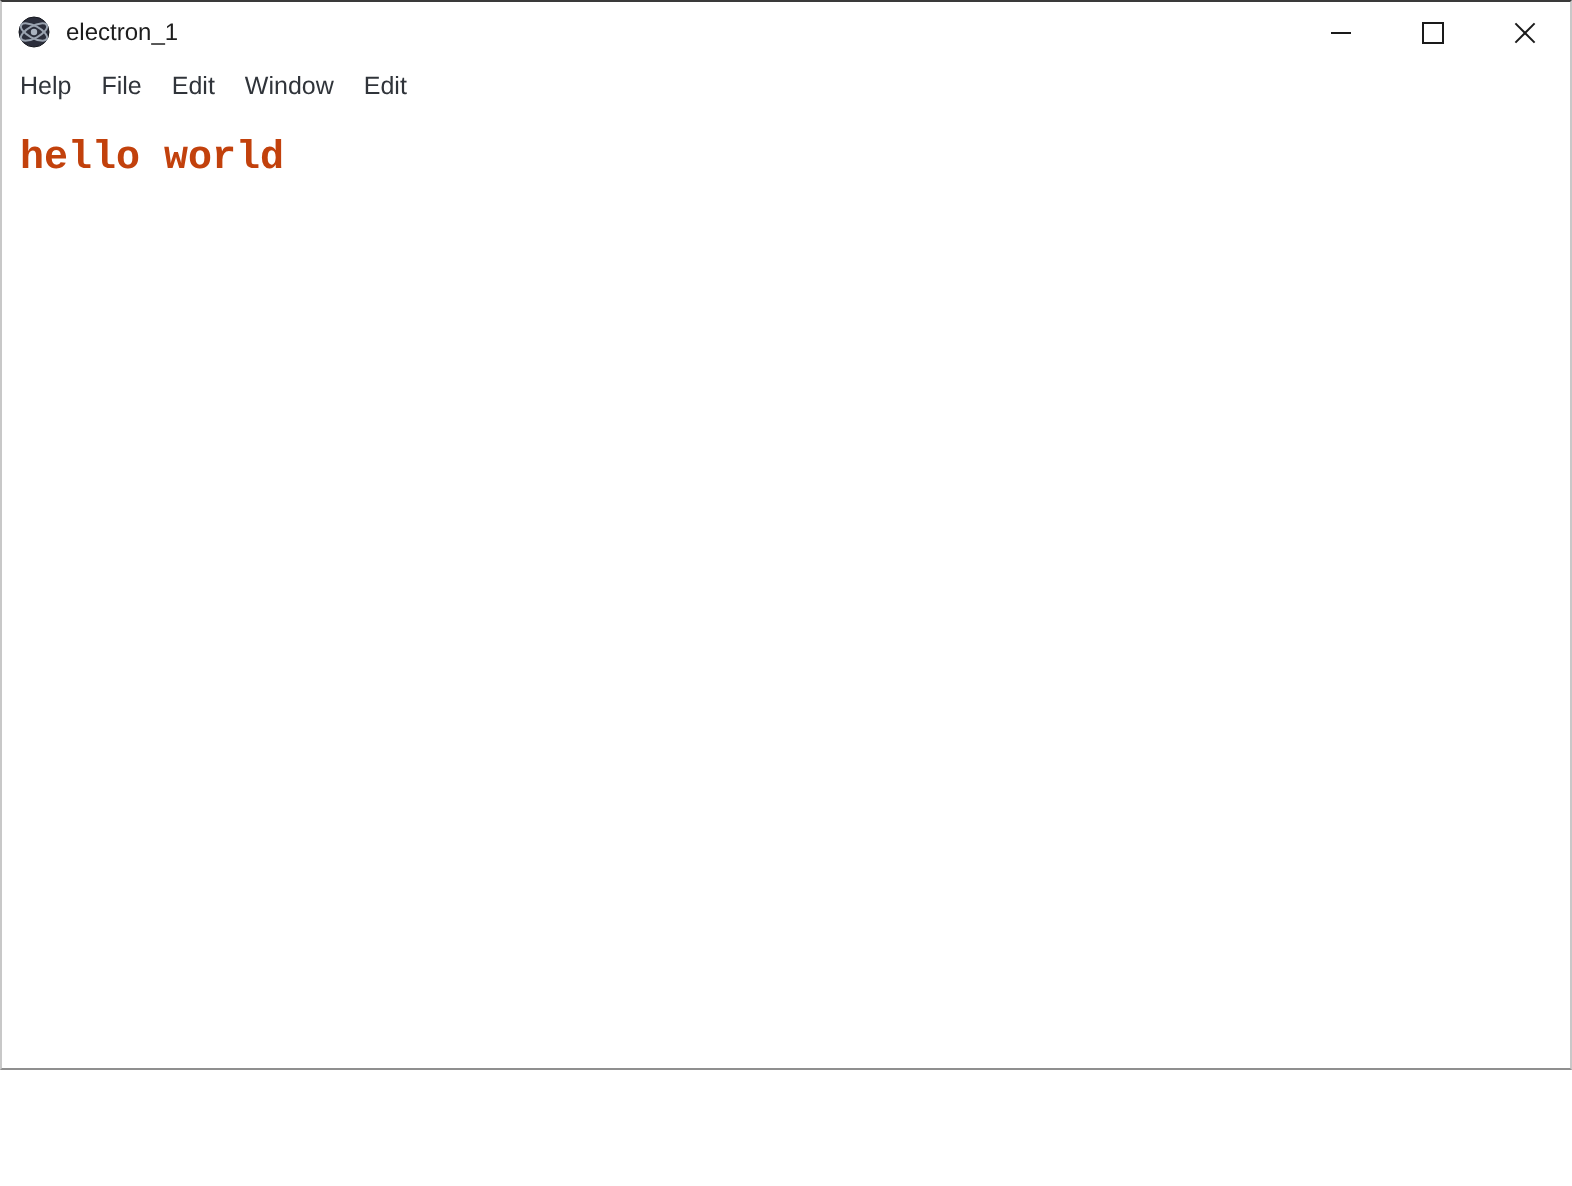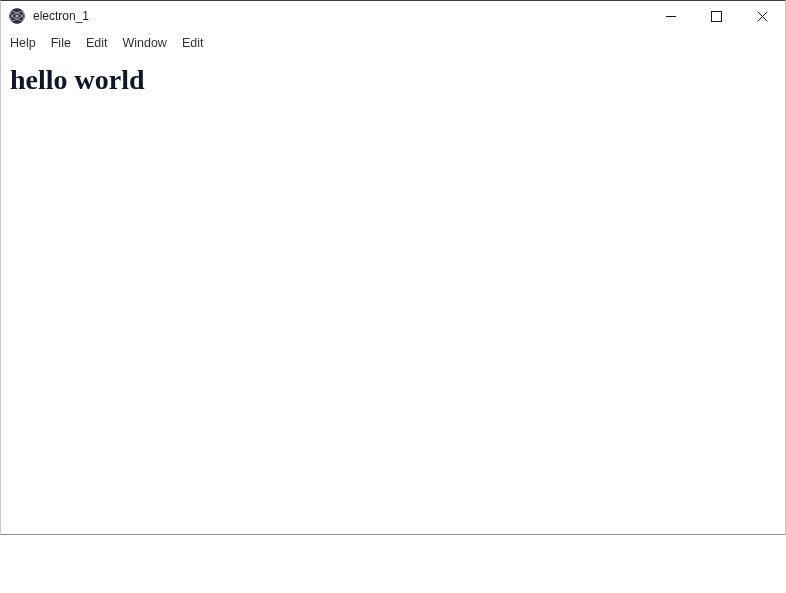--- a/index.html
+++ b/index.html
@@ -119,25 +119,25 @@
 
   
   #content-area {
     flex: 1 1 auto;
     background: #ffffff;
     overflow: hidden;
     position: relative;
   }
   #page-heading {
     margin: 6px 0 0 9px;
-    font-size: 28px;
+    font-size: 20px;
     line-height: 37px;
     font-weight: bold;
-    color: #0f172a;
-    font-family: Liberation Serif, serif;
+    color: #c2410c;
+    font-family: Liberation Mono, monospace;
     white-space: nowrap;
   }
 </style>
 </head>
 <body>
 
 <div id="app-window">
 
   <div id="title-bar">
 

